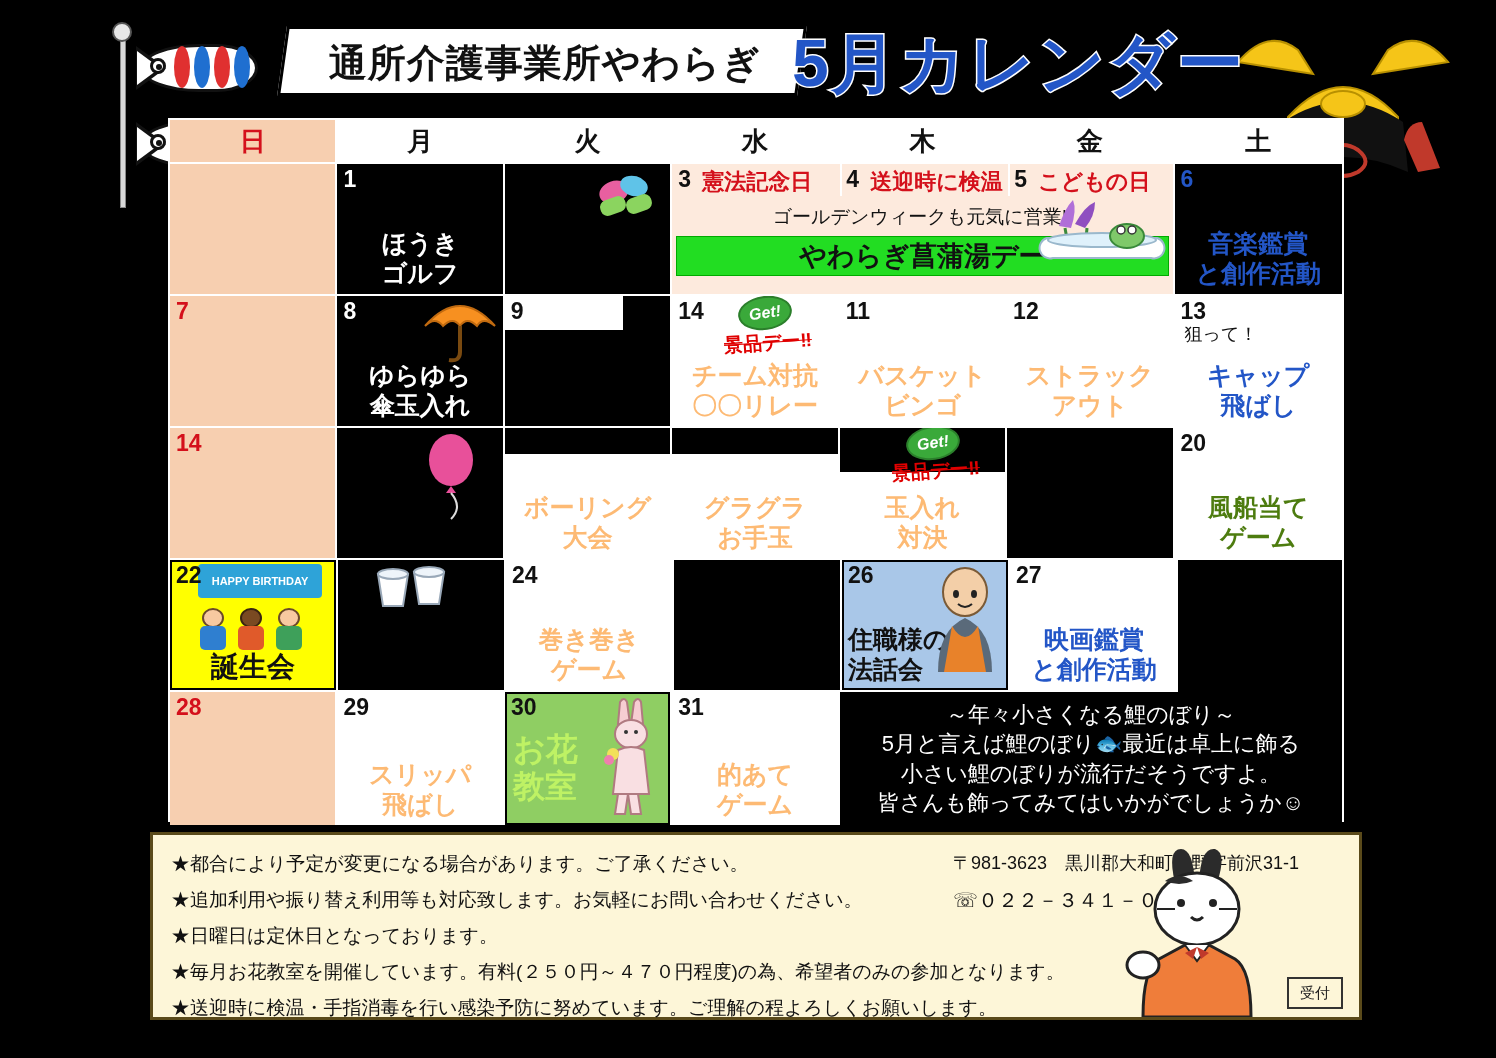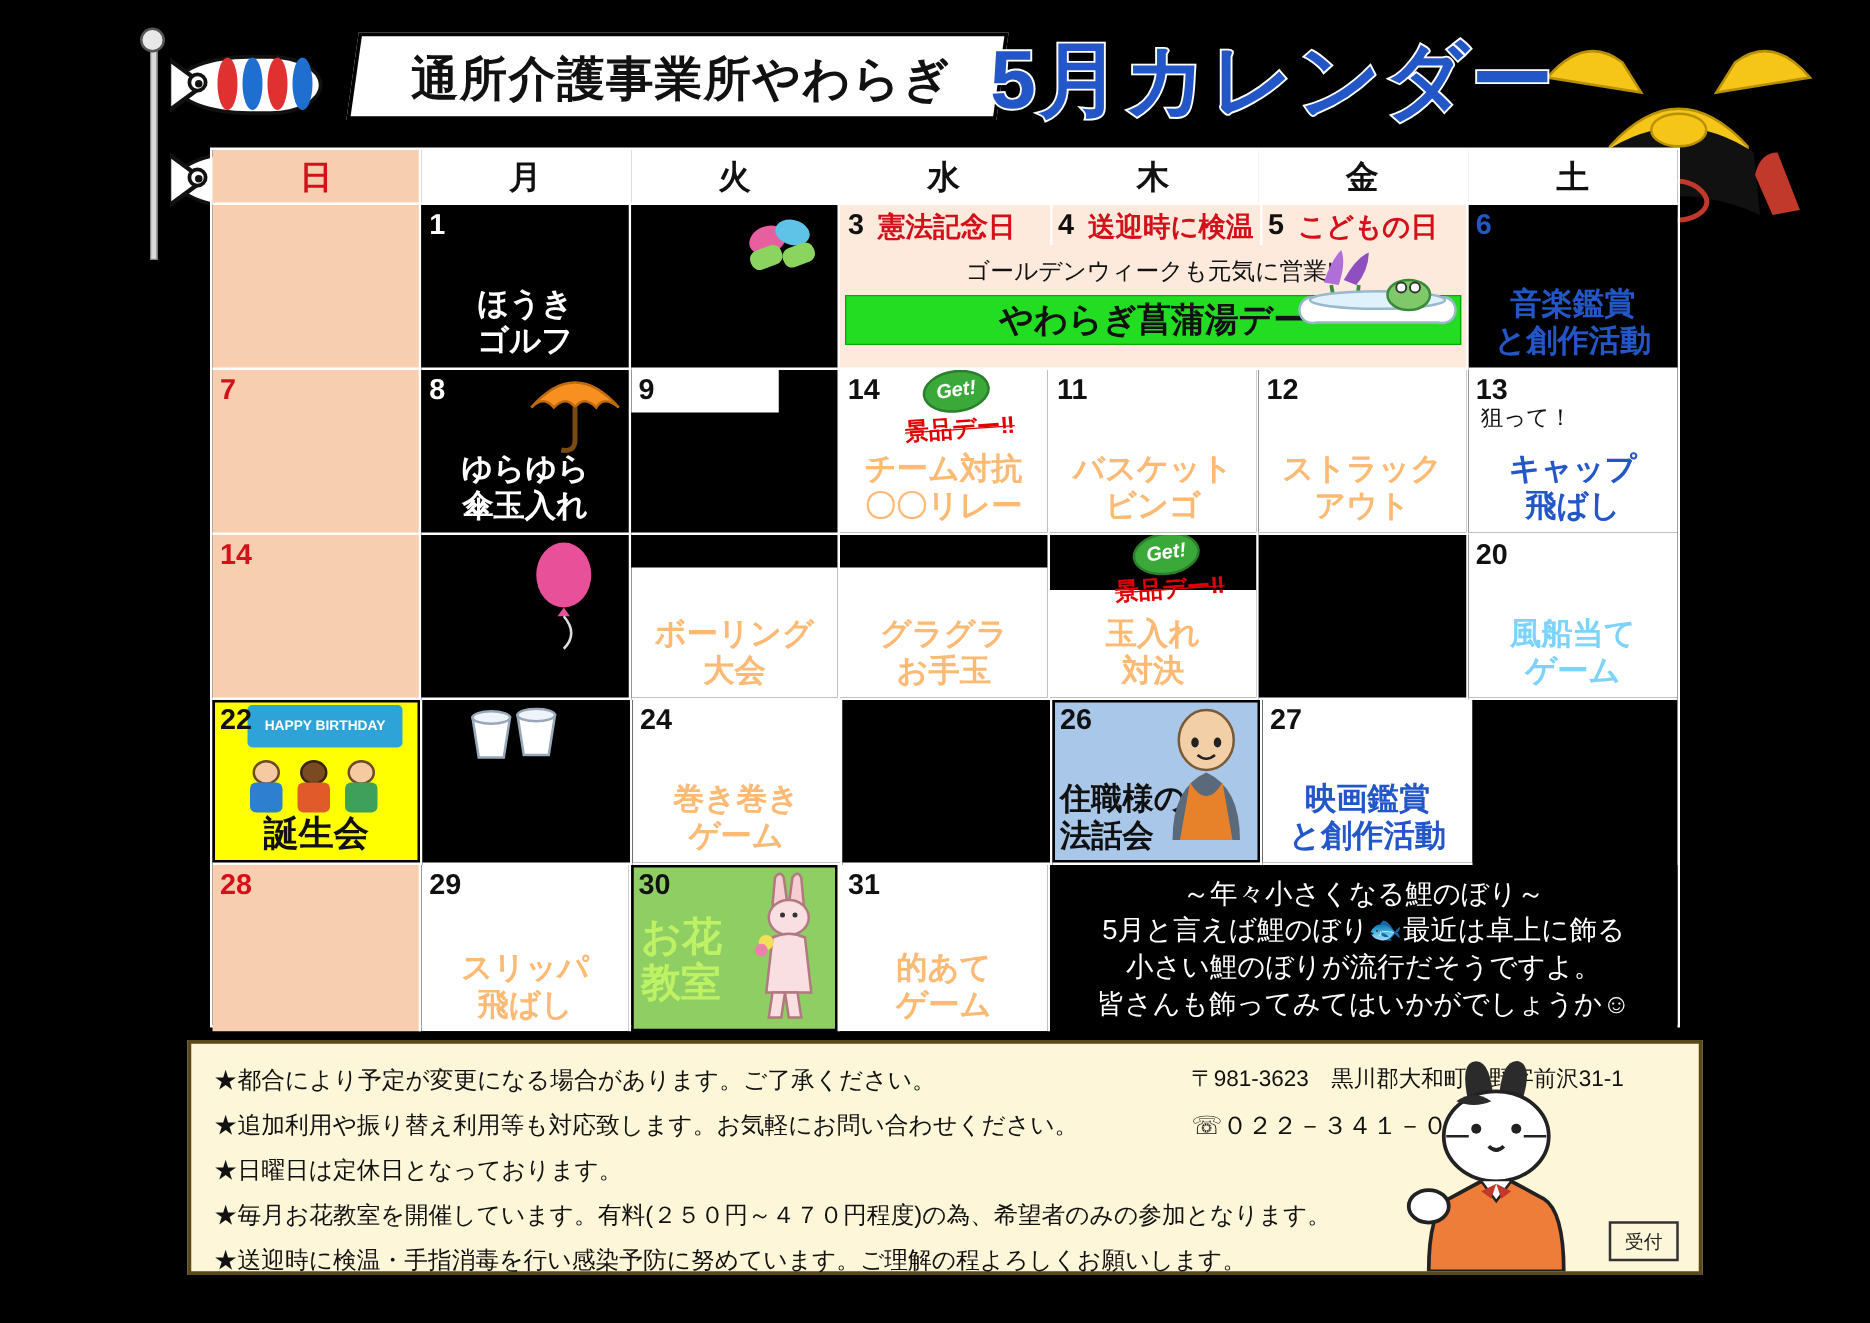--- a/index.html
+++ b/index.html
@@ -459,21 +459,21 @@
       <div class="keihin" style="left:52px; top:30px; z-index:3;">景品デー‼</div>
       <div class="content" style="z-index:2;">玉入れ
 対決</div>
     </div>
 
     <div class="cell" style="width:168px;height:132px;"></div>
 
     <div class="cell" style="width:168px;height:132px;">
       <div style="position:absolute;left:0;top:0;width:168px;height:132px;background:#fff;"></div>
       <div class="daynum dark" style="z-index:2">20</div>
-      <div class="content" style="z-index:2; color:#7dd3fc;">風船当て
+      <div class="content" style="z-index:2; color:#4d7c0f;">風船当て
 ゲーム</div>
     </div>
   </div>
 
   <div class="row wk">
 
     <div class="cell" style="width:168px;height:132px;">
       <div class="bday"></div>
       <div class="daynum dark" style="z-index:3">22</div>
       <div class="bday-banner">HAPPY

